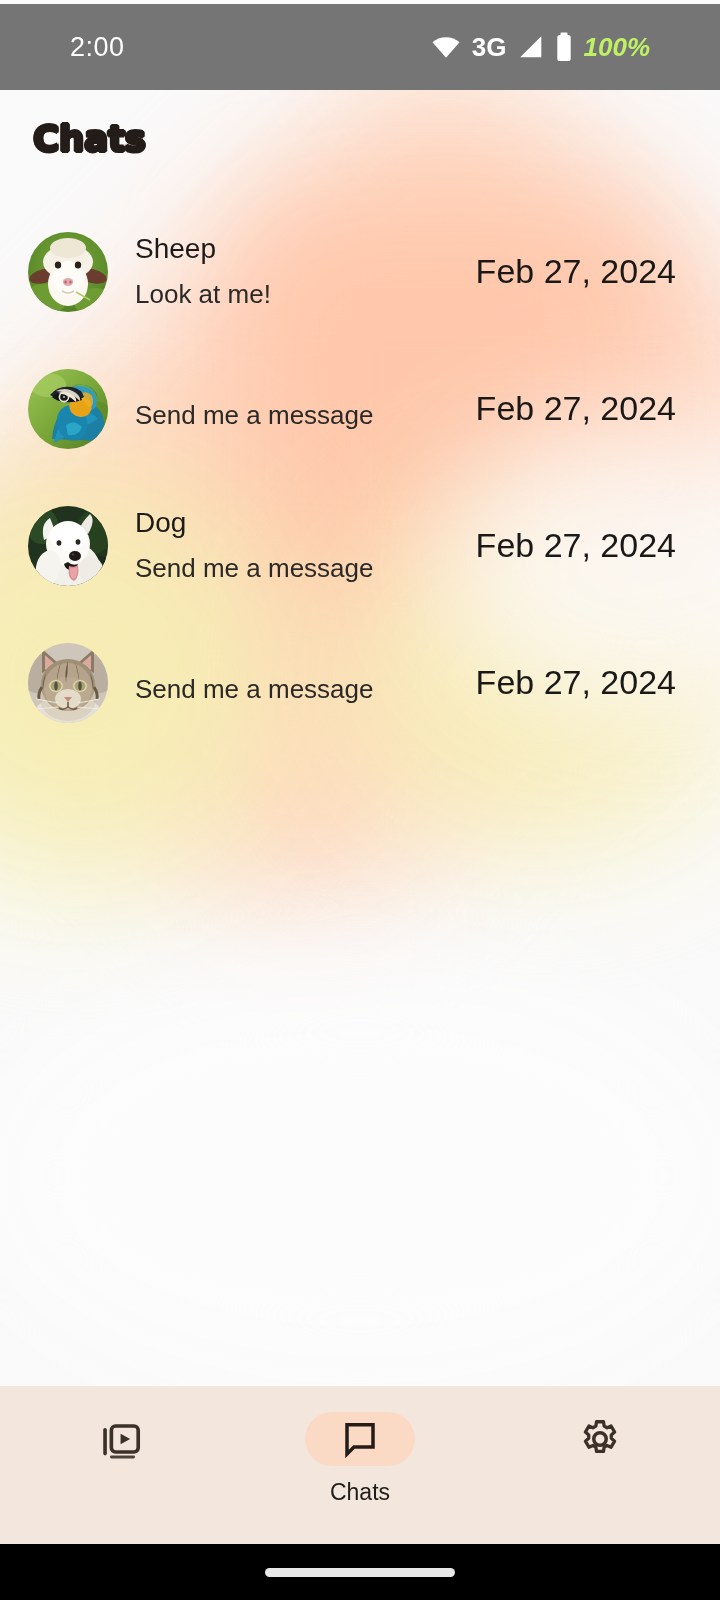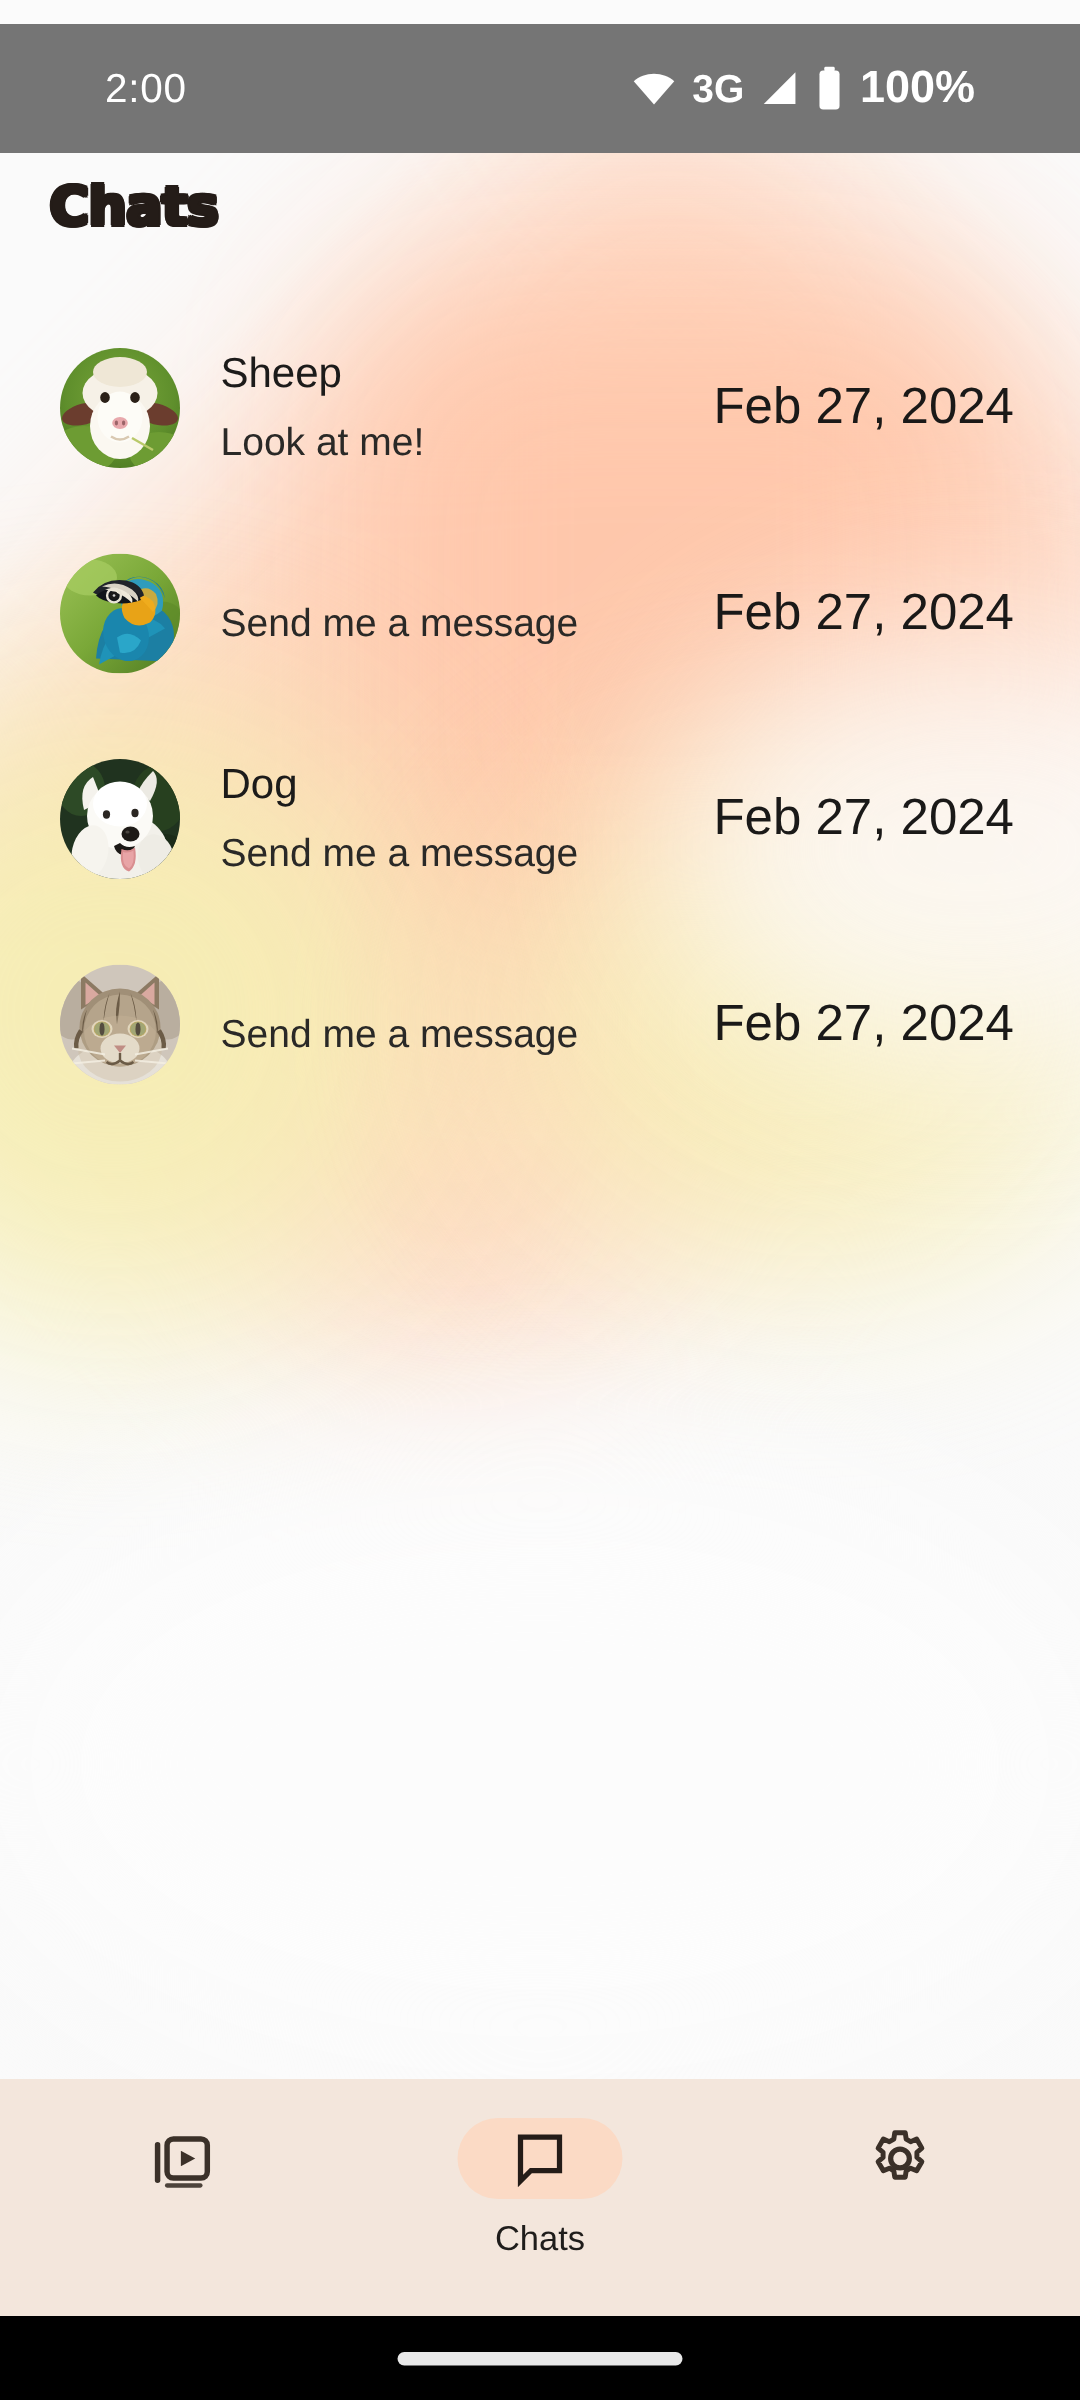--- a/index.html
+++ b/index.html
@@ -13,21 +13,21 @@
 
   #phone {
     position:relative;
     width:720px; height:1600px;
     overflow:hidden;
     background:#fbfbfb;
   }
 
   
   .statusbar {
-    position:absolute; top:16px; left:0;
+    position:absolute; top:4px; left:0;
     width:720px; height:86px;
     background:#757575;
     display:flex; align-items:center;
     z-index:40;
   }
   .sb-time {
     color:#ffffff;
     font-size:27px;
     margin-left:70px;
     letter-spacing:.5px;
@@ -35,22 +35,23 @@
   .sb-right {
     margin-left:auto; margin-right:70px;
     display:flex; align-items:center; gap:11px;
   }
   .sb-right svg { display:block; }
   .sb-net {
     color:#ffffff; font-size:26px; font-weight:bold;
     letter-spacing:0px;
   }
   .sb-batt {
-    color:#ffffff; font-size:30px; font-weight:bold;
+    color:#bef264; font-size:26px; font-weight:bold;
     letter-spacing:0px;
+    font-style:italic;
   }
 
   
   .bg-wrap {
     position:absolute;
     top:86px; left:0;
     width:720px; height:1300px;
     overflow:hidden;
     background:#fafafa;
     z-index:0;
@@ -127,21 +128,21 @@
       1.2px -1.2px 0 #241c18, -1.2px -1.2px 0 #241c18;
   }
 
   .chat-list { margin-top:44px; }
 
   .chat-row {
     position:relative;
     height:137px;
     display:flex;
     align-items:center;
-    padding-left:40px;
+    padding-left:28px;
     padding-right:44px;
   }
 
   .avatar {
     width:80px; height:80px;
     border-radius:50%;
     overflow:hidden;
     flex:0 0 80px;
     position:relative;
   }

